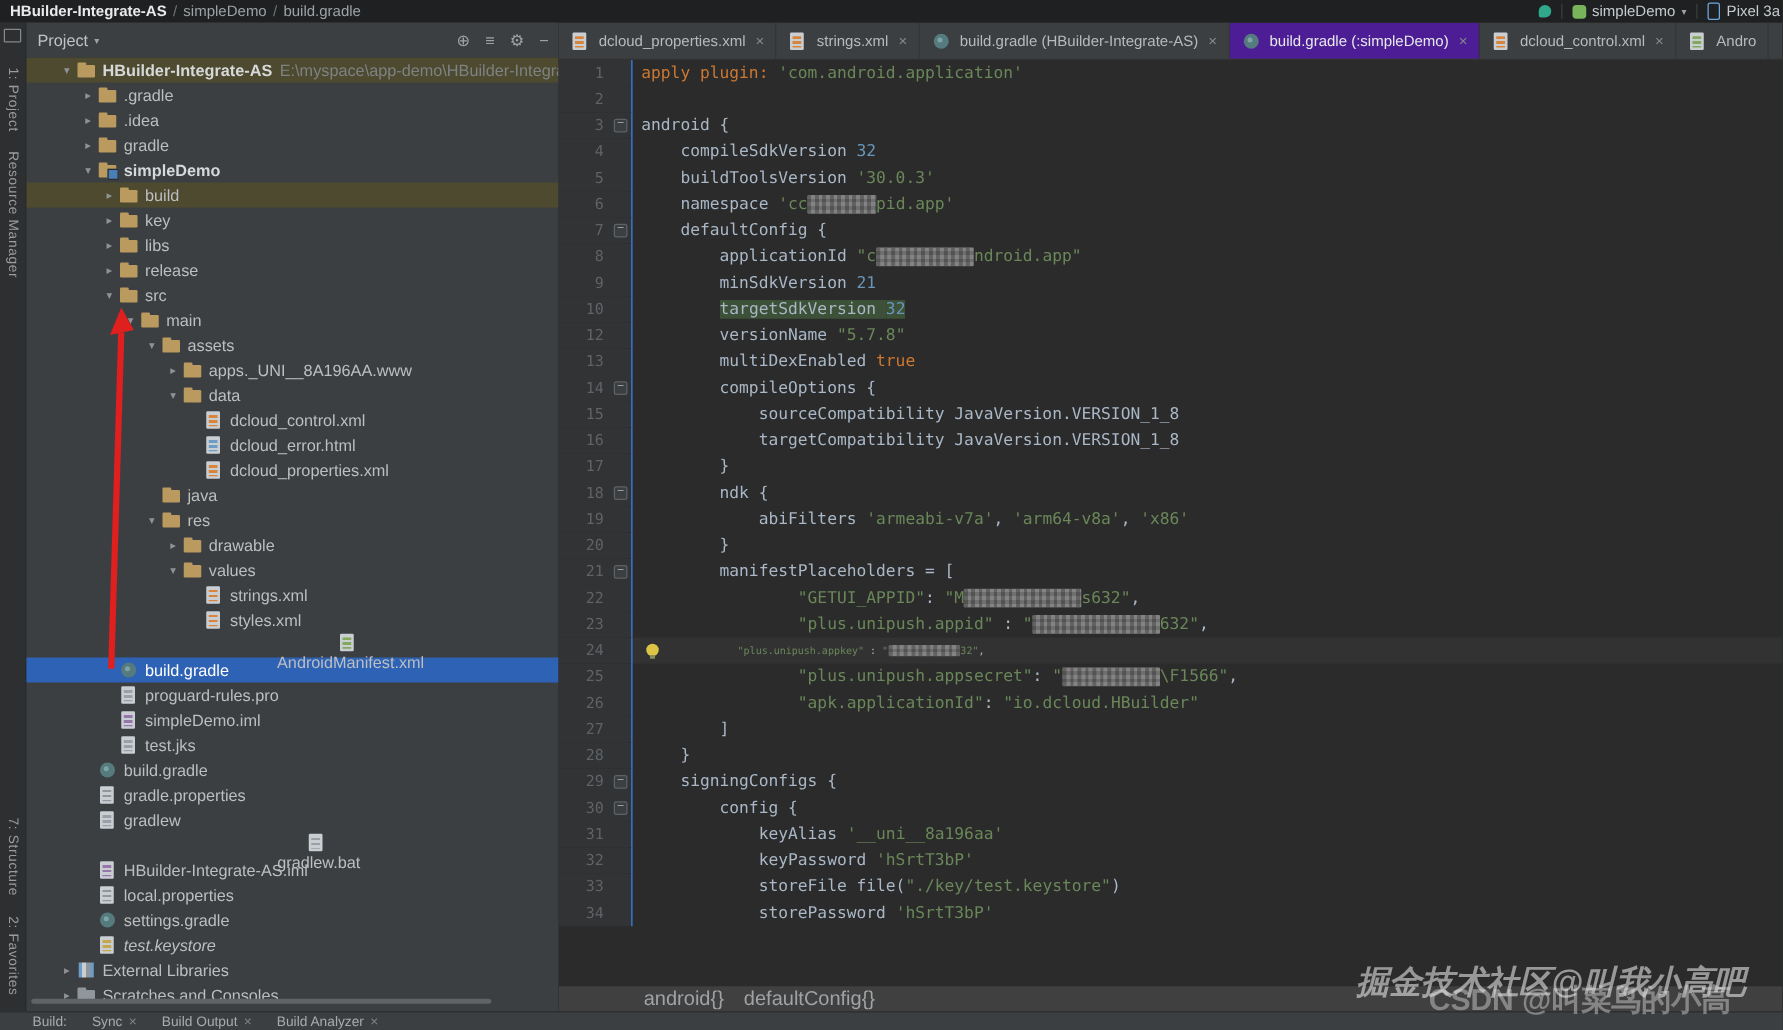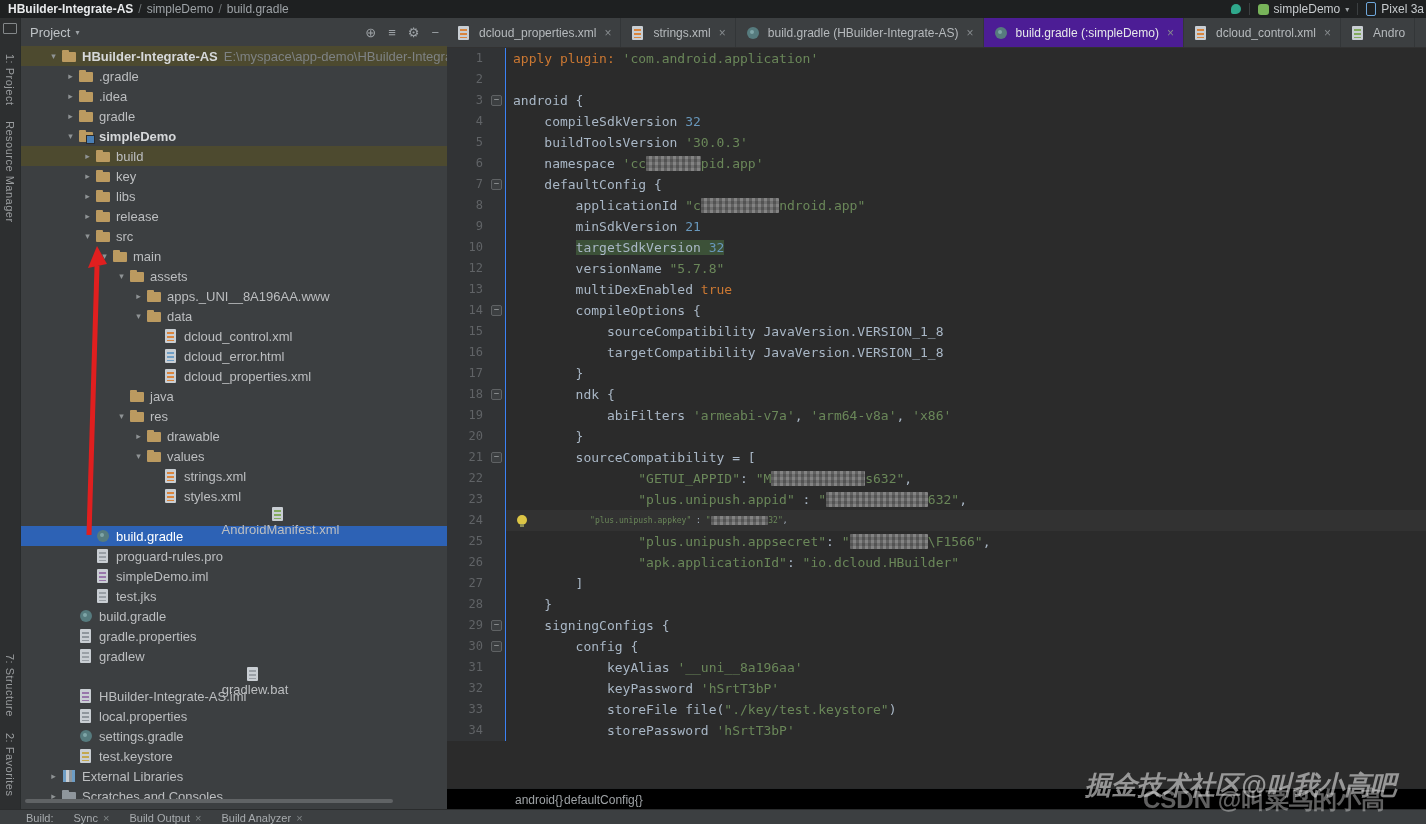--- a/index.html
+++ b/index.html
@@ -75,21 +75,21 @@
   .foldbox{position:absolute;left:2px;top:5px;width:9px;height:9px;border:1px solid #5f6264;border-radius:2px;color:#9fa2a4;font-size:9px;line-height:7px;text-align:center;background:#3c3f41;}
   .ctext{flex:1;white-space:pre;color:#a9b7c6;border-left:1px solid #3b82f6;padding-left:7px;}
   .crow.caret .ctext{background:#323232;}
   .sd{color:#a9b7c6;} .sk{color:#cc7832;} .ss{color:#6a8759;} .sn{color:#6897bb;}
   .hl{background:#3c5138;}
   .sr{color:transparent;background:#6f6f6f;border-radius:1px;
       background-image:repeating-linear-gradient(90deg,rgba(0,0,0,.25) 0 3px,transparent 3px 6px),
                        repeating-linear-gradient(0deg,rgba(255,255,255,.14) 0 3px,transparent 3px 6px);}
   .bulb{position:absolute;left:70px;top:5px;width:10px;height:10px;background:#dcc545;border-radius:50%;z-index:3;}
   .bulb::after{content:"";position:absolute;left:3px;top:9px;width:4px;height:3px;background:#8a8c55;}
-  .crumbs{height:21px;flex:none;background:#000000;border-top:1px solid #282a2b;display:flex;align-items:center;gap:1px;padding-left:68px;font-size:12px;color:#9fa3a6;}
+  .crumbs{height:21px;flex:none;background:#404040;border-top:1px solid #282a2b;display:flex;align-items:center;gap:16px;padding-left:68px;font-size:16px;color:#9fa3a6;}
 
   
   .statusbar{position:absolute;left:0;bottom:0;right:0;height:14px;background:#3c3f41;border-top:1px solid #2a2c2d;overflow:hidden;display:flex;gap:20px;padding-left:26px;font-size:11px;color:#a7abae;line-height:17px;z-index:15;white-space:nowrap;}
   .sb-item{display:flex;gap:5px;}
   .sb-close{color:#7f8486;}
 
   
   .wm{position:absolute;z-index:40;font-weight:bold;pointer-events:none;white-space:nowrap;font-family:"Liberation Sans",sans-serif;}
   .wm1{left:1085px;top:768px;font-size:26px;color:rgba(242,242,242,.55);font-style:italic;}
   .wm2{left:1143px;top:784px;font-size:24px;color:rgba(228,228,228,.42);}
@@ -387,21 +387,21 @@
           </span>
           <span class="tlabel">local.properties</span>
         </div>
         <div class="trow" style="padding-left: 43px;">
           <span class="chev"></span>
           <span class="icn">
             <i class="ic-gradle"></i>
           </span>
           <span class="tlabel">settings.gradle</span>
         </div>
-        <div class="trow" style="padding-left: 43px;">
+        <div class="trow" style="padding-left: 43px; font-style: italic;">
           <span class="chev"></span>
           <span class="icn">
             <i class="ic-page keystore"></i>
           </span>
           <span class="tlabel">test.keystore</span>
         </div>
         <div class="trow" style="padding-left: 26px;">
           <span class="chev">▸</span>
           <span class="icn">
             <i class="ic-lib"></i>
@@ -609,21 +609,21 @@
           </div>
           <div class="ctext"><span class="sd">        }</span></div>
         </div>
         <div class="crow">
           <div class="gut">
             <span class="lnum">21</span>
             <span class="foldcol">
               <span class="foldbox">−</span>
             </span>
           </div>
-          <div class="ctext"><span class="sd">        sourceCompatibility = [</span></div>
+          <div class="ctext"><span class="sd">        manifestPlaceholders = [</span></div>
         </div>
         <div class="crow">
           <div class="gut">
             <span class="lnum">22</span>
             <span class="foldcol"></span>
           </div>
           <div class="ctext"><span class="sd">                </span><span class="ss">"GETUI_APPID"</span><span class="sd">: </span><span class="ss">"M</span><span class="sr">            </span><span class="ss">s632"</span><span class="sd">,</span></div>
         </div>
         <div class="crow">
           <div class="gut">

